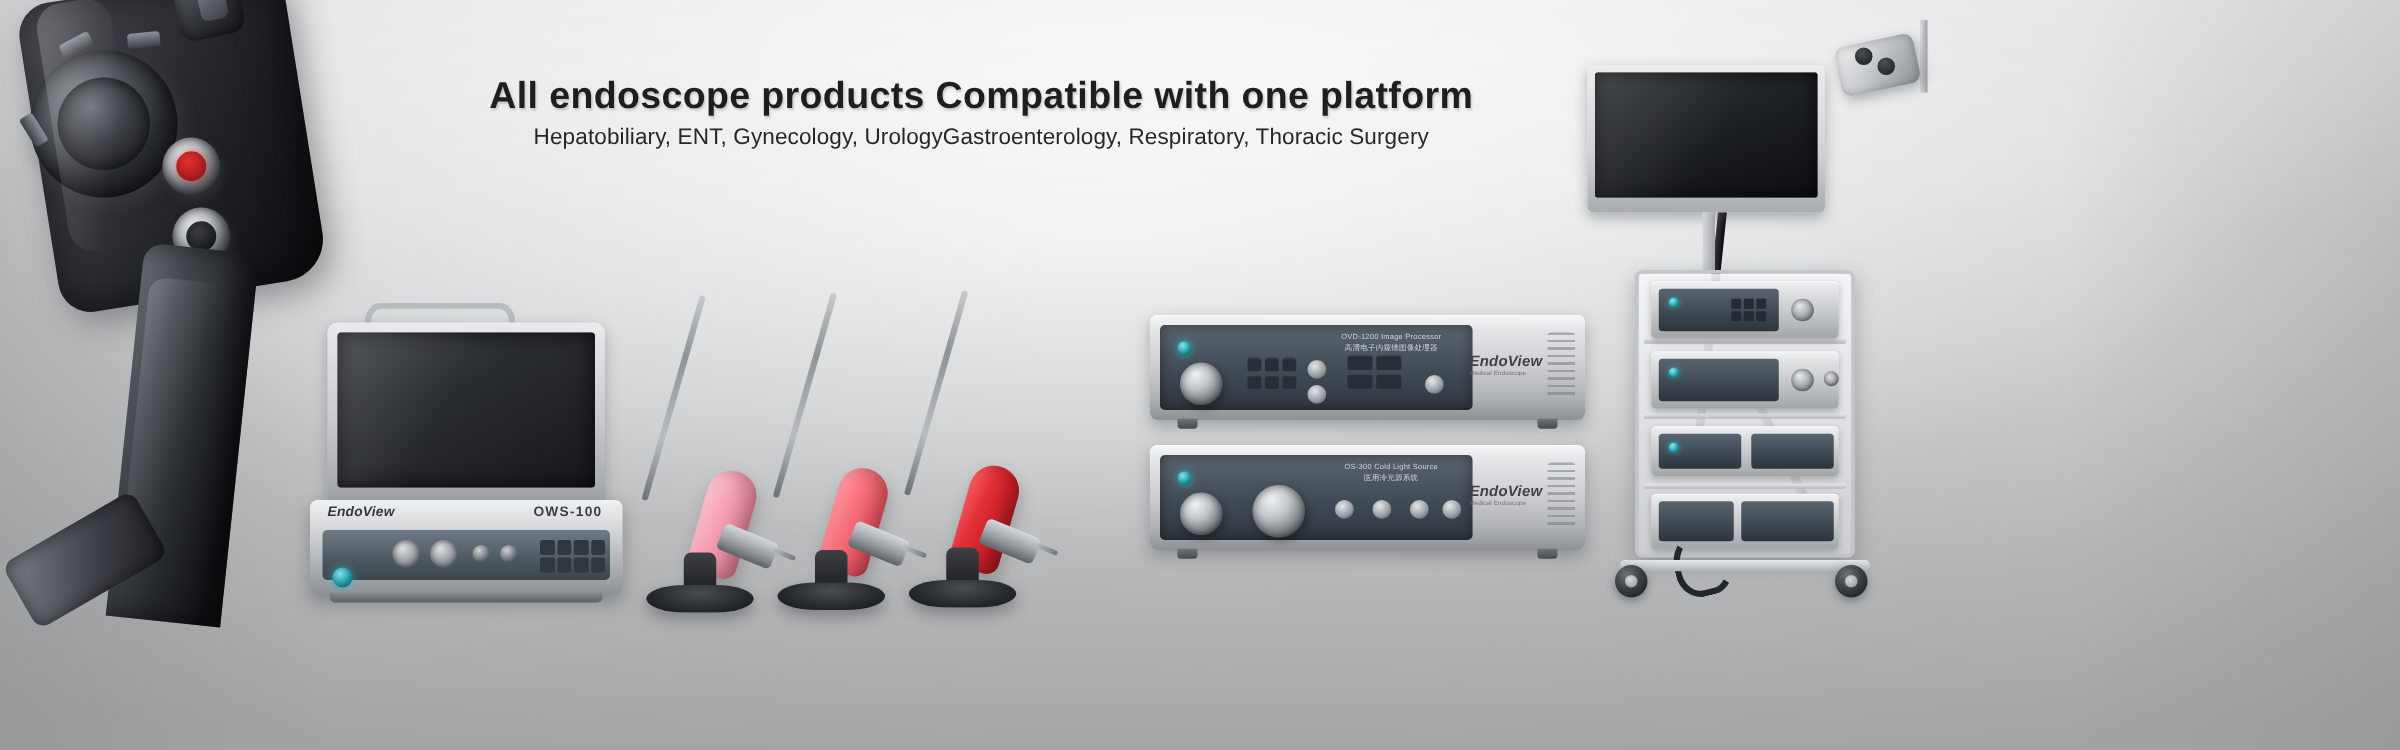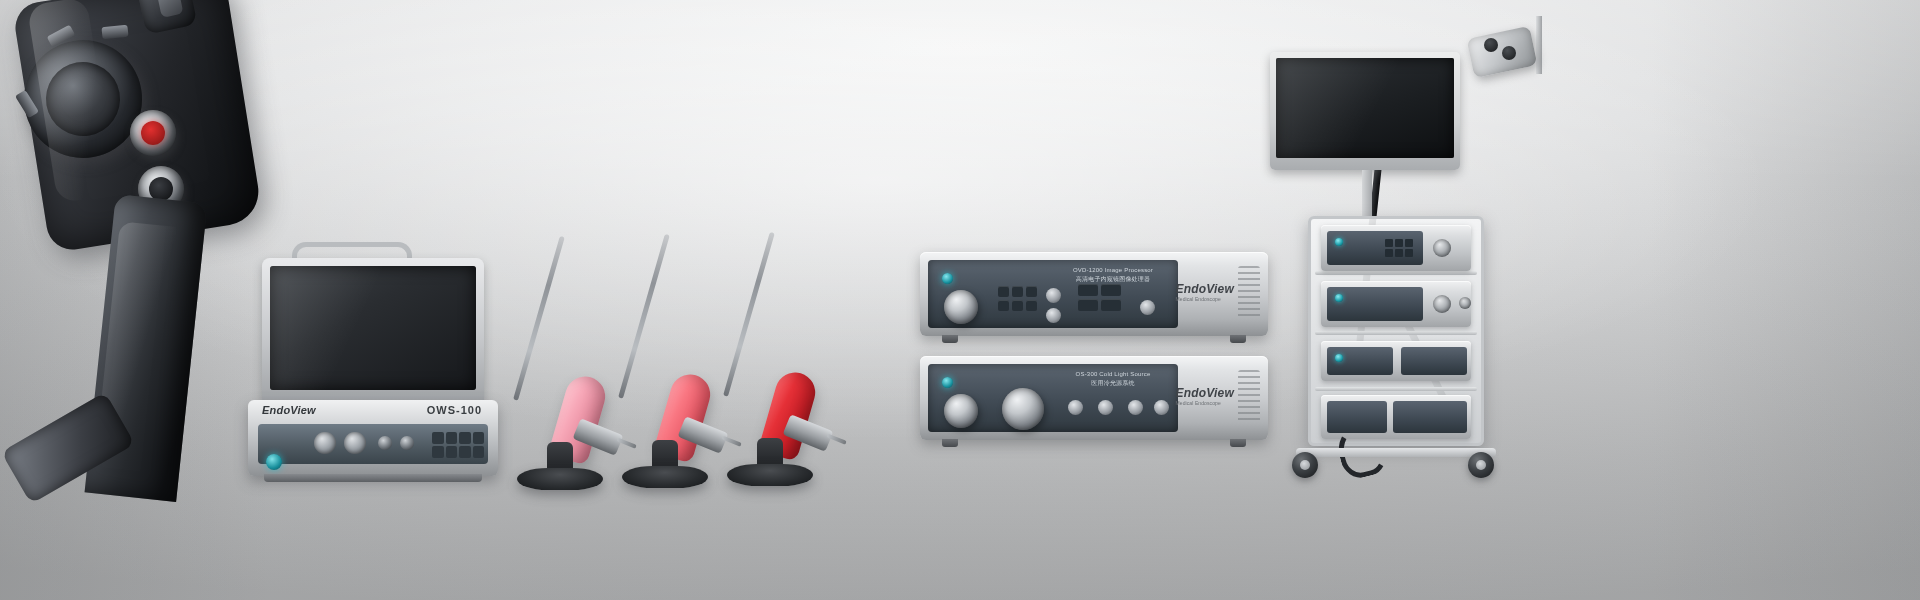--- a/index.html
+++ b/index.html
@@ -408,20 +408,22 @@
     <div class="es-btn-ring" style="left:148px; top:178px;">
         <span class="core"></span>
       </div>
     <div class="es-shaft"></div>
     <div class="es-grip"></div>
     <div class="es-connector"></div>
     <div class="es-hilite"></div>
   </div>
 
   <div class="textblock">
+    <div class="sub-en">All endoscope products Compatible with one platform</div>
+    <div class="dept-en">Hepatobiliary, ENT, Gynecology, UrologyGastroenterology, Respiratory, Thoracic Surgery</div>
   </div>
 
   <div class="prod" id="console">
     <div class="cs-handle"></div>
     <div class="cs-screen-shell">
       <div class="cs-screen">
           <span class="glare"></span>
         </div>
     </div>
     <div class="cs-base">

